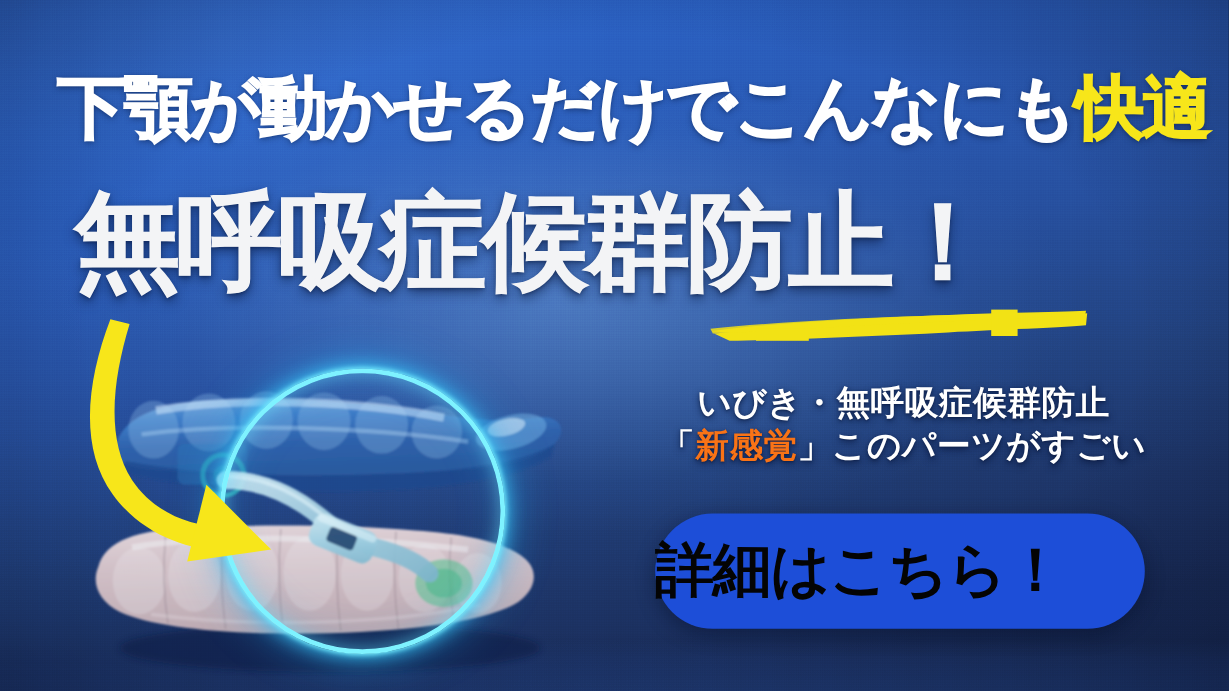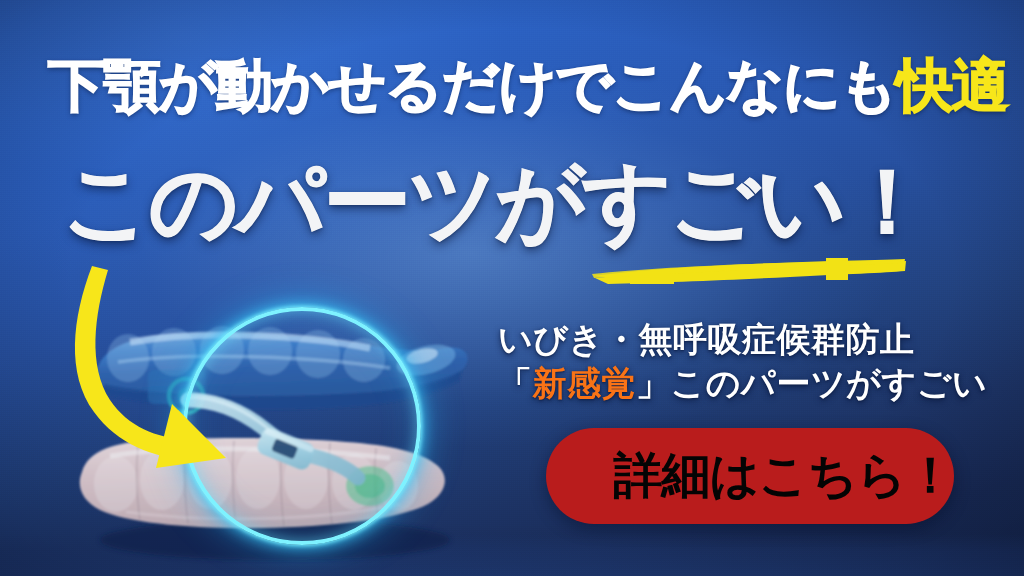--- a/index.html
+++ b/index.html
@@ -88,21 +88,20 @@
     top: 62px;
     font-size: 57px;
     line-height: 1;
     font-weight: 900;
     color: #ffffff;
     letter-spacing: -1.5px;
     white-space: nowrap;
     text-shadow:
       0 2px 5px rgba(6,22,60,0.55),
       0 0 2px rgba(6,22,60,0.35);
-    font-family: Liberation Mono, monospace;
     -webkit-text-stroke: 1.6px #ffffff;
   }
   .headline-1 .hl-accent {
     color: #f7e61a;
     -webkit-text-stroke: 1.6px #f7e61a;
   }
 
   .headline-2 {
     position: absolute;
     left: 62px;
@@ -160,48 +159,49 @@
     height: 220px;
     pointer-events: none;
   }
 
   
   .subcopy {
     position: absolute;
     left: 498px;
     top: 318px;
     width: 510px;
+    text-align: center;
     color: #ffffff;
     font-weight: 700;
-    font-size: 34px;
+    font-size: 28px;
     line-height: 1.28;
     letter-spacing: 0.5px;
     text-shadow:
       0 2px 6px rgba(5,18,52,0.70),
       0 1px 2px rgba(5,18,52,0.55);
   }
   .subcopy .sub-accent { color: #f97316; }
 
   
   .cta {
     position: absolute;
     left: 546px;
     top: 428px;
     width: 408px;
     height: 96px;
     border-radius: 48px;
-    background: #b91c1c;
+    background: #1d4ed8;
     border: none;
     color: #040404;
     font-family: "DejaVu Sans", "Liberation Sans", sans-serif;
     font-size: 49px;
     font-weight: 900;
     letter-spacing: -1px;
     line-height: 96px;
-    text-align: right;
+    text-align: left;
     padding: 0;
     cursor: pointer;
     box-shadow: 0 5px 16px rgba(4,14,40,0.45);
   }
 </style>
 </head>
 <body>
 
 <div class="banner">
 
@@ -209,21 +209,21 @@
   <div class="bg-topleft-glow"></div>
   <div class="bg-center-glow"></div>
   <div class="bg-bottom-band"></div>
   <div class="bg-vignette"></div>
   <div class="bg-noise"></div>
 
   <div class="headline-1">
     <span>下顎が動かせるだけでこんなにも</span><span class="hl-accent">快適</span>
   </div>
 
-  <div class="headline-2">このパーツがすごい！</div>
+  <div class="headline-2">無呼吸症候群防止！</div>
 
   <svg class="brush-underline" viewBox="0 0 318 34">
     <path d="M3 24 C 60 16, 150 12, 240 9 C 275 8, 300 8, 315 7 L 314 13 C 290 14, 250 15, 205 17 C 150 19, 90 22, 40 27 Z" fill="#f2e215"></path>
     <path d="M5 26 C 70 19, 170 14, 260 11 C 288 10, 305 10, 316 9 L 315 19 C 295 21, 255 22, 200 25 C 140 28, 70 31, 18 32 Z" fill="#f2e215"></path>
     <path d="M2 22 C 50 17, 120 13, 190 11 C 230 10, 270 9, 310 8 L 309 11 C 265 13, 210 15, 150 18 C 95 21, 45 24, 4 26 Z" fill="#f2e215" opacity="0.85"></path>
     <rect x="236" y="6" width="22" height="22" fill="#f2e215"></rect>
     <rect x="40" y="22" width="44" height="10" fill="#f2e215"></rect>
   </svg>
 
   <svg class="product" viewBox="0 0 410 268">

